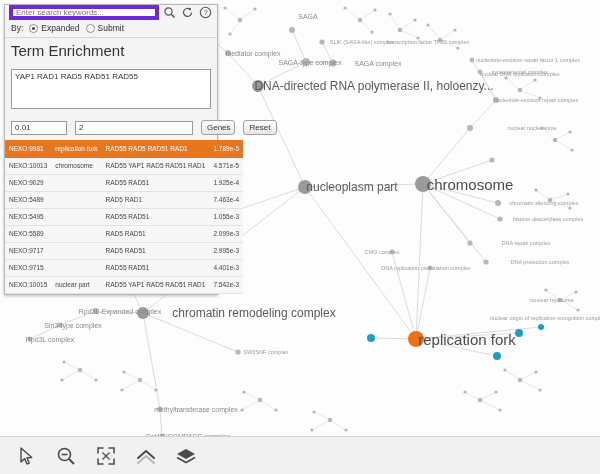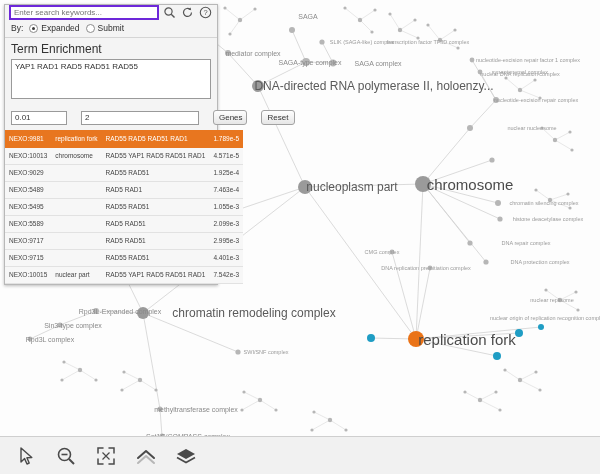--- a/index.html
+++ b/index.html
@@ -72,21 +72,21 @@
   }
   #search-row {
     display: flex;
     align-items: center;
     padding: 0 4px 3px 4px;
     gap: 3px;
   }
   #search-input {
     flex: 1;
     height: 15px;
-    border: 2px solid #6d28d9;
+    border: 4px solid #6d28d9;
     background: #fff;
     font-size: 8px;
     color: #9a9a9a;
     padding: 0 3px;
     box-sizing: border-box;
     font-family: "Liberation Sans", sans-serif;
   }
   .icon-btn {
     width: 15px;
     height: 15px;
@@ -126,41 +126,41 @@
     left: 2px; top: 2px;
     width: 3px; height: 3px;
     border-radius: 50%;
     background: #3c3c3c;
   }
   #term-section {
     border-top: 1px solid #d5d5d5;
     padding: 4px 6px 5px 6px;
   }
   #term-label {
-    font-size: 12px;
+    font-size: 15px;
     color: #333;
-    margin-bottom: 3px;
+    margin-bottom: 10px;
   }
   #term-textarea {
     width: 100%;
     height: 40px;
     border: 1px solid #9a9a9a;
     background: #fff;
     font-size: 8px;
     color: #333;
     padding: 2px 3px;
     box-sizing: border-box;
     resize: none;
     font-family: "Liberation Sans", sans-serif;
     line-height: 1.3;
   }
   #param-row {
     display: flex;
     align-items: center;
-    gap: 14px;
+    gap: 8px;
     padding: 4px 6px 5px 6px;
   }
   .param-input {
     height: 14px;
     border: 1px solid #9a9a9a;
     background: #fff;
     font-size: 8px;
     color: #333;
     padding: 0 3px;
     box-sizing: border-box;

